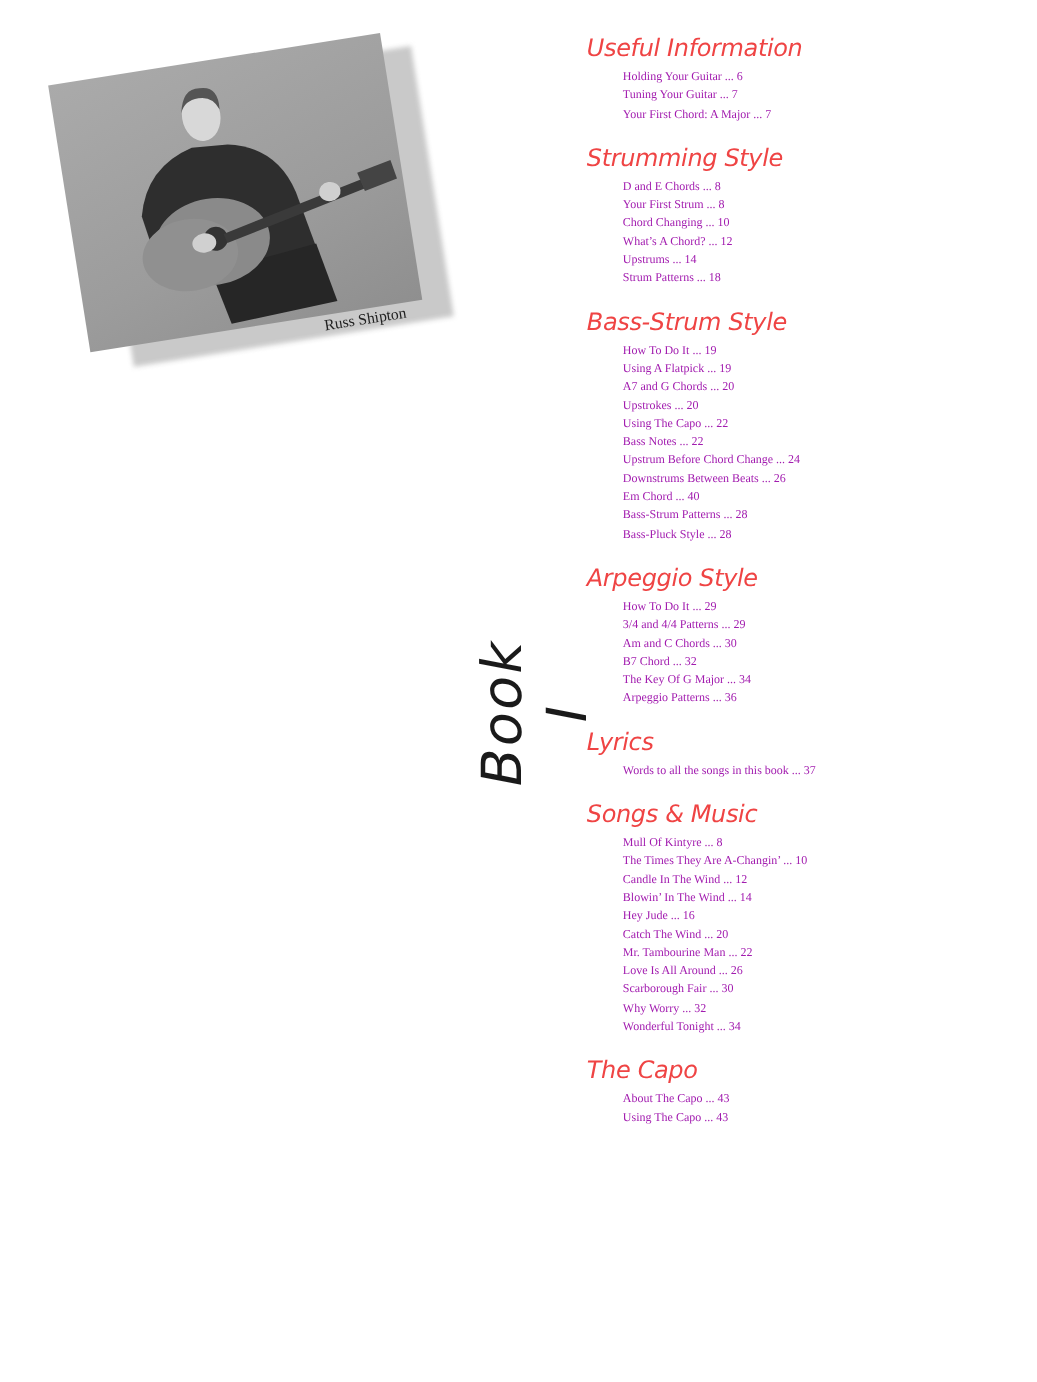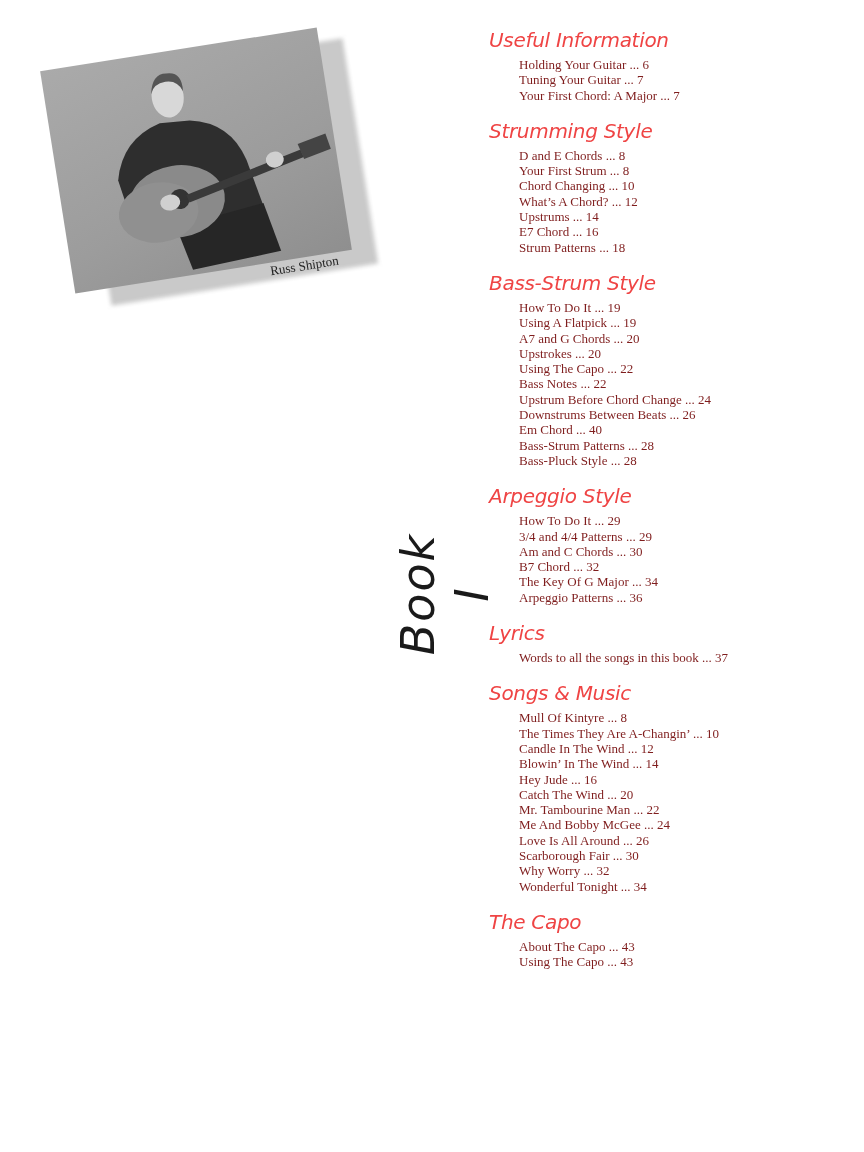--- a/index.html
+++ b/index.html
@@ -28,21 +28,21 @@
       letter-spacing: 2px;
     }
     .toc { position: absolute; left: 489px; top: 26px; width: 360px; }
     .section { margin-bottom: 14px; }
     .section-title {
       font-family: "DejaVu Sans", sans-serif; font-style: italic; font-size: 20px; color: #ef4444;
       margin: 0 0 3px 0; line-height: 28px; letter-spacing: -0.3px;
     }
     .items { margin: 0; padding: 0 0 0 30px; list-style: none; }
     .items li {
-      font-family: "Liberation Serif", serif; font-size: 13px; line-height: 15.3px; color: #7f1d1d;
+      font-family: "Liberation Serif", serif; font-size: 10px; line-height: 15.3px; color: #a21caf;
       white-space: nowrap;
     }
   </style>
 </head>
 <body>
 
 <div>
   <div class="photo-shadow"></div>
   <div class="photo">
     <svg width="280" height="225" viewBox="0 0 280 225">
@@ -80,21 +80,20 @@
       </ul>
     </div>
     <div class="section">
       <div class="section-title">Strumming Style</div>
       <ul class="items">
         <li>D and E Chords ... 8</li>
         <li>Your First Strum ... 8</li>
         <li>Chord Changing ... 10</li>
         <li>What’s A Chord? ... 12</li>
         <li>Upstrums ... 14</li>
-        <li>E7 Chord ... 16</li>
         <li>Strum Patterns ... 18</li>
       </ul>
     </div>
     <div class="section">
       <div class="section-title">Bass-Strum Style</div>
       <ul class="items">
         <li>How To Do It ... 19</li>
         <li>Using A Flatpick ... 19</li>
         <li>A7 and G Chords ... 20</li>
         <li>Upstrokes ... 20</li>
@@ -127,21 +126,20 @@
     <div class="section">
       <div class="section-title">Songs &amp; Music</div>
       <ul class="items">
         <li>Mull Of Kintyre ... 8</li>
         <li>The Times They Are A-Changin’ ... 10</li>
         <li>Candle In The Wind ... 12</li>
         <li>Blowin’ In The Wind ... 14</li>
         <li>Hey Jude ... 16</li>
         <li>Catch The Wind ... 20</li>
         <li>Mr. Tambourine Man ... 22</li>
-        <li>Me And Bobby McGee ... 24</li>
         <li>Love Is All Around ... 26</li>
         <li>Scarborough Fair ... 30</li>
         <li>Why Worry ... 32</li>
         <li>Wonderful Tonight ... 34</li>
       </ul>
     </div>
     <div class="section">
       <div class="section-title">The Capo</div>
       <ul class="items">
         <li>About The Capo ... 43</li>

